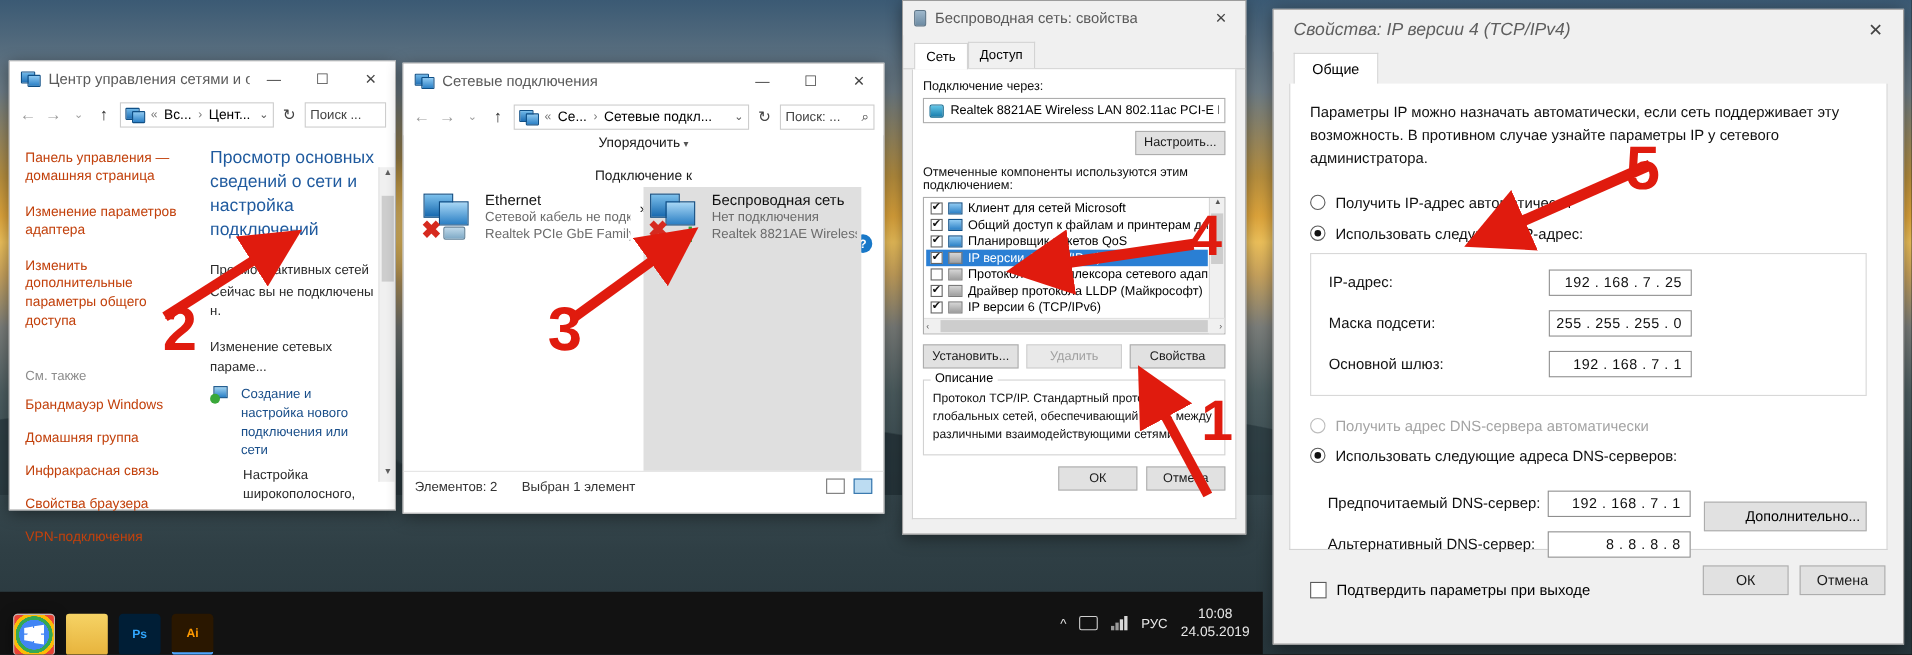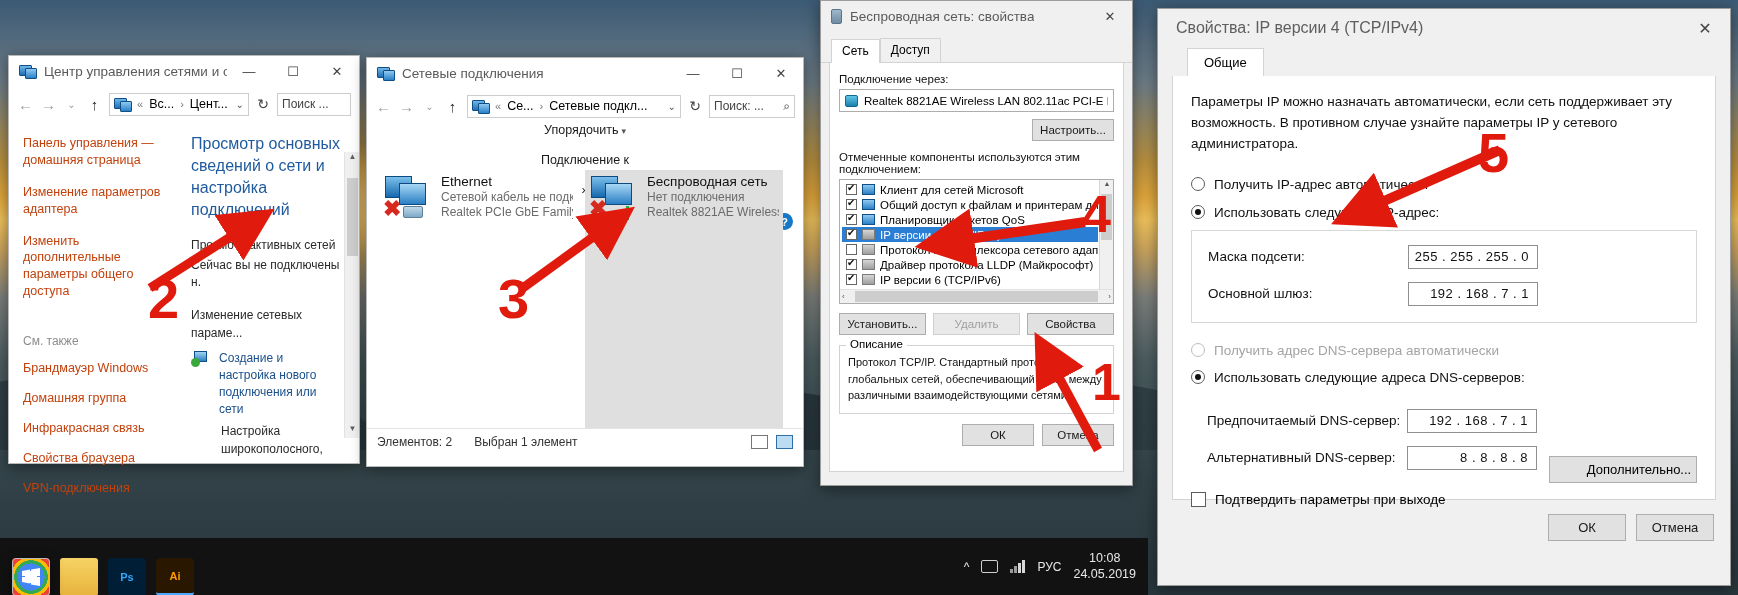--- a/index.html
+++ b/index.html
@@ -197,25 +197,25 @@
   .hsb .hthumb { position:absolute; left:15px; right:15px; height:11px; background:#cdcdcd; }
   .grp { border:1px solid #d2d2d2; margin-top:10px; padding:8px 8px 9px; position:relative; }
   .grp > .cap { position:absolute; top:-8px; left:6px; background:#fff; padding:0 4px; font-size:11.5px; }
   .desc { font-size:11px; line-height:1.5; color:#111; }
   #w3 .footer { display:flex; gap:8px; justify-content:flex-end; margin-top:10px; }
   #w3 .footer .btn { width:72px; }
 
   
   #w4 { left: 1157px; top: 8px; width: 574px; height: 578px; background:#f0f0f0; border:1px solid #9c9c9c; }
   #w4 .titlebar { height:38px; background:#f0f0f0; padding-left:18px; }
-  #w4 .tb-title { font-size:16px; color:#5e5e5e; margin-left:0; }
+  #w4 .tb-title { font-size:16px; color:#5e5e5e; margin-left:0;font-style:italic; }
   #w4 .wbtn { font-size:16px; width:50px; }
   #w4 .tabs { display:flex; padding-left:18px; }
   #w4 .tab { padding:6px 16px 7px; font-size:13px; background:#eaeaea; border:1px solid #d3d3d3; border-bottom:none; }
-  #w4 .tab.active { background:#fff; position:relative; top:1px;margin-left:11px; }
+  #w4 .tab.active { background:#fff; position:relative; top:1px; }
   #w4 .pane { background:#fff; margin:0 14px; padding:16px 18px; height:424px; border:1px solid #d3d3d3; border-top:none; position:relative; }
   #w4 .intro { font-size:13.5px; line-height:1.55; color:#111; }
   .radio { display:flex; align-items:center; gap:9px; font-size:13.5px; color:#111; }
   .radio .rd { width:14px; height:14px; border:1px solid #5b5b5b; border-radius:50%; background:#fff; flex:none; position:relative; }
   .radio .rd.on::after { content:''; position:absolute; left:3px; top:3px; width:6px; height:6px; border-radius:50%; background:#111; }
   .radio.dim { color:#a4a4a4; }
   .radio.dim .rd { border-color:#bdbdbd; }
   .ipgrp { border:1px solid #d8d8d8; margin:10px 0 0; padding:14px 16px 16px; }
   .iprow { display:flex; align-items:center; margin-bottom:13px; }
   .iprow:last-child { margin-bottom:0; }
@@ -511,20 +511,24 @@
       <span class="rd"></span>
       <span>Получить IP-адрес автоматически</span>
     </div>
     <div class="radio" style="margin-top:13px">
       <span class="rd on"></span>
       <span>Использовать следующий IP-адрес:</span>
     </div>
 
     <div class="ipgrp">
       <div class="iprow">
+        <span class="k">IP-адрес:</span>
+        <span class="ipval">192 . 168 .  7  .  25</span>
+      </div>
+      <div class="iprow">
         <span class="k">Маска подсети:</span>
         <span class="ipval">255 . 255 . 255 .  0</span>
       </div>
       <div class="iprow">
         <span class="k">Основной шлюз:</span>
         <span class="ipval">192 . 168 .  7  .  1</span>
       </div>
     </div>
 
     <div class="radio dim" style="margin-top:20px">

